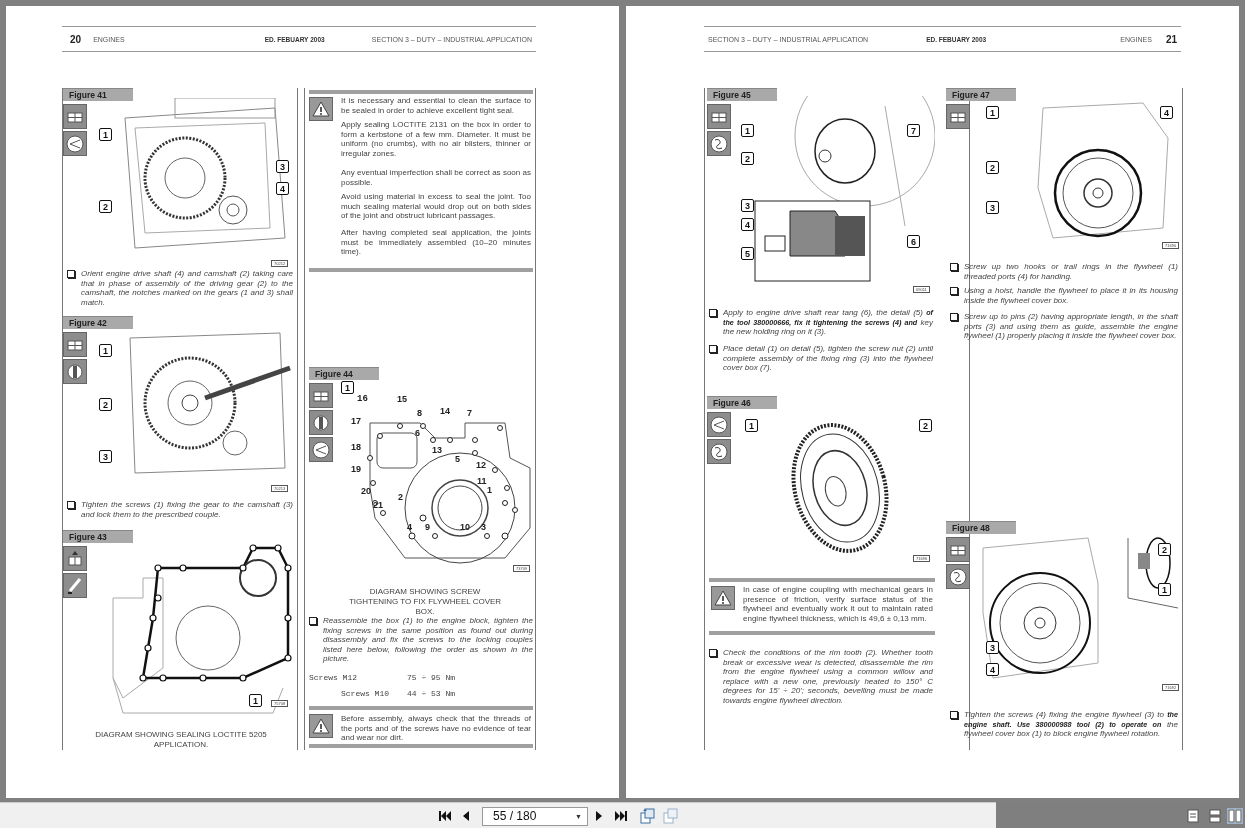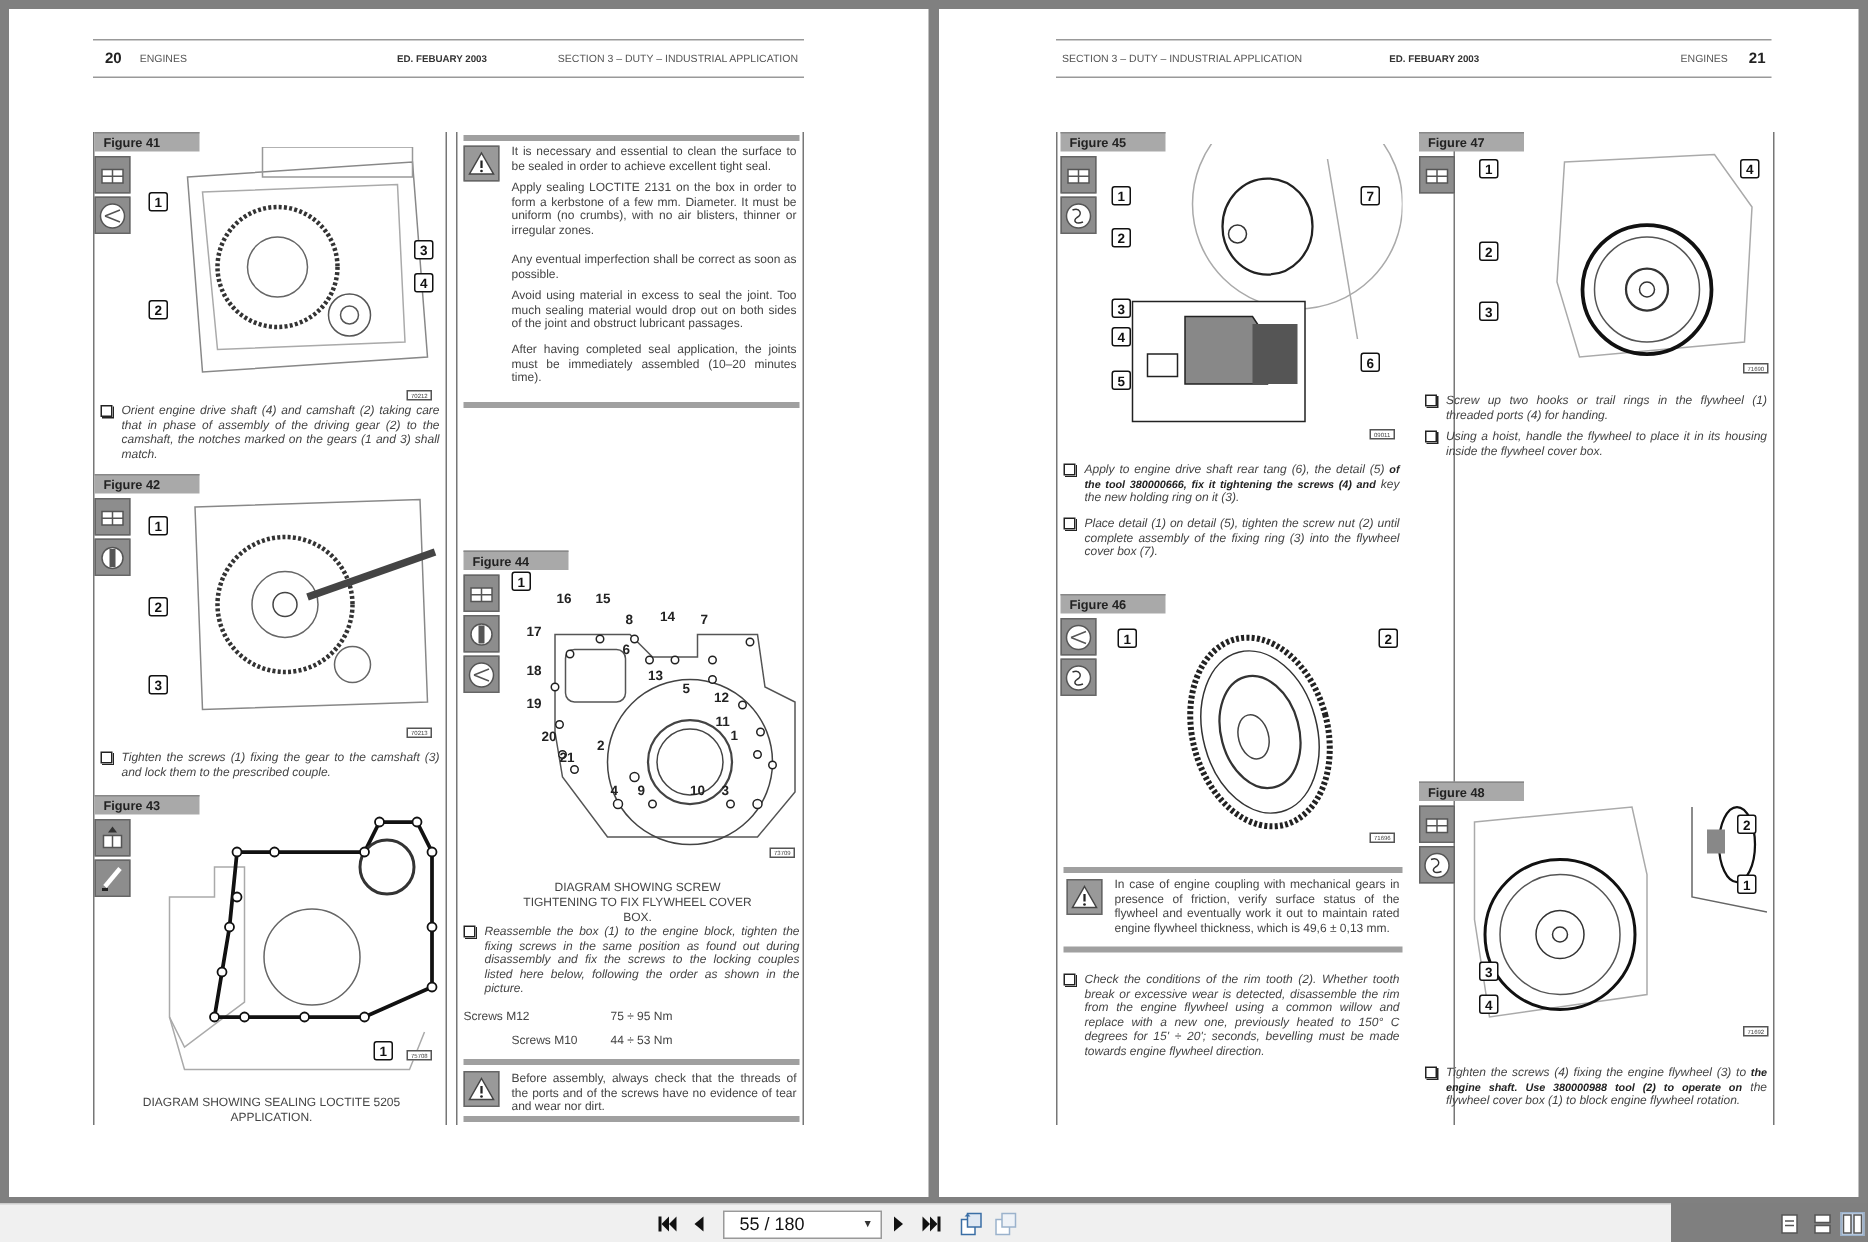--- a/index.html
+++ b/index.html
@@ -21,25 +21,25 @@
   .callout { position: absolute; border: 1.3px solid #111; background: #fff; font-size: 9px; font-weight: bold; width: 13px; height: 13px; display: flex; align-items: center; justify-content: center; border-radius: 2px; color: #111; }
   .figcode { position: absolute; border: 1px solid #555; font-size: 4px; padding: 0 2px; color: #444; background: #fff; }
   .para { position: absolute; font-size: 8px; line-height: 9.6px; color: #444; text-align: justify; }
   .check { display: inline-block; width: 8px; height: 8px; border: 1.5px solid #222; margin-right: 4px; vertical-align: -1px; box-shadow: 1px 1px 0 #222; }
   .bullet { position: absolute; font-size: 8px; line-height: 9.6px; color: #444; text-align: justify; padding-left: 14px; font-style: italic; }
   .bullet .check { position: absolute; left: 0; top: 1px; }
   .bullet .bold { font-weight: bold; color: #222; font-size: 7.2px; }
   .warn-bar { position: absolute; height: 4px; background: #a0a0a0; }
   .warn-icon { position: absolute; width: 24px; height: 24px; background: #999; border: 1px solid #666; display: flex; align-items: center; justify-content: center; }
   .caption { position: absolute; text-align: center; font-size: 8px; color: #444; line-height: 10px; }
-  .toolbar { position: absolute; left: 0; top: 802px; width: 1114px; height: 26px; background: #f0f0f0; border-top: 1px solid #ccc; }
+  .toolbar { position: absolute; left: 0; top: 802px; width: 996px; height: 26px; background: #f0f0f0; border-top: 1px solid #ccc; }
   .tb-btn { position: absolute; top: 5px; width: 16px; height: 16px; display: flex; align-items: center; justify-content: center; cursor: pointer; }
   .page-select { position: absolute; left: 482px; top: 4px; width: 106px; height: 19px; border: 1px solid #999; background: #fff; font-size: 12px; color: #111; padding-left: 10px; line-height: 17px; }
   .page-select .arrow { position: absolute; right: 5px; top: 0; font-size: 7px; color: #333; }
-  .torque-row { position: absolute; font-size: 8px; color: #444; }
+  .torque-row { position: absolute; font-size: 8px; color: #444; font-family: Liberation Mono, monospace; }
 </style>
 </head>
 <body>
 
 <div class="viewer">
 
   <div class="page page-left">
     <div class="header">
       <span class="pg-num" style="margin-left:8px">20</span>
       <span style="margin-left:12px">ENGINES</span>
@@ -211,21 +211,21 @@
             <circle cx="160" cy="122" r="2.5"></circle>
             <circle cx="68" cy="130" r="3"></circle>
             <circle cx="57" cy="148" r="3"></circle>
             <circle cx="80" cy="148" r="2.5"></circle>
             <circle cx="132" cy="148" r="2.5"></circle>
             <circle cx="150" cy="148" r="3"></circle>
         </g>
       </svg>
       <div class="callout" style="left:36px; top:293px;">1</div>
       <div style="position:absolute; left:0; top:0; font-size:9px; font-weight:bold; color:#222;">
-        <span style="position:absolute; left:66px; top:306px;">16</span>
+        <span style="position:absolute; left:52px; top:306px;font-family:Liberation Mono, monospace;">16</span>
         <span style="position:absolute; left:92px; top:306px;">15</span>
         <span style="position:absolute; left:112px; top:320px;">8</span>
         <span style="position:absolute; left:135px; top:318px;">14</span>
         <span style="position:absolute; left:162px; top:320px;">7</span>
         <span style="position:absolute; left:46px; top:328px;">17</span>
         <span style="position:absolute; left:110px; top:340px;">6</span>
         <span style="position:absolute; left:46px; top:354px;">18</span>
         <span style="position:absolute; left:127px; top:357px;">13</span>
         <span style="position:absolute; left:150px; top:366px;">5</span>
         <span style="position:absolute; left:171px; top:372px;">12</span>
@@ -357,20 +357,21 @@
         <circle cx="65" cy="95" r="14" fill="none" stroke="#333" stroke-width="1.5"></circle>
         <circle cx="65" cy="95" r="5" fill="none" stroke="#333"></circle>
       </svg>
       <div class="callout" style="left:48px; top:18px;">1</div>
       <div class="callout" style="left:48px; top:73px;">2</div>
       <div class="callout" style="left:48px; top:113px;">3</div>
       <div class="callout" style="left:222px; top:18px;">4</div>
       <div class="figcode" style="left:224px; top:154px;">71690</div>
       <div class="bullet" style="left:12px; top:174px; width:228px;"><span class="check"></span><span>Screw up two hooks or trail rings in the flywheel (1) threaded ports (4) for handing.</span></div>
       <div class="bullet" style="left:12px; top:198px; width:228px;"><span class="check"></span><span>Using a hoist, handle the flywheel to place it in its housing inside the flywheel cover box.</span></div>
+      <div class="bullet" style="left:12px; top:224px; width:228px;"><span class="check"></span><span>Screw up to pins (2) having appropriate length, in the shaft ports (3) and using them as guide, assemble the engine flywheel (1) properly placing it inside the flywheel cover box.</span></div>
 
       <div class="fig-label" style="left:8px; top:433px;">Figure 48</div>
       <div class="icon-box" style="left:8px; top:449px;">
         <svg viewBox="0 0 18 18">
             <rect x="2" y="5" width="14" height="9" fill="#fff" stroke="#555"></rect>
             <line x1="9" y1="5" x2="9" y2="14" stroke="#555"></line>
             <line x1="2" y1="9.5" x2="16" y2="9.5" stroke="#555"></line>
           </svg>
       </div>
       <div class="icon-box" style="left:8px; top:476px;">

